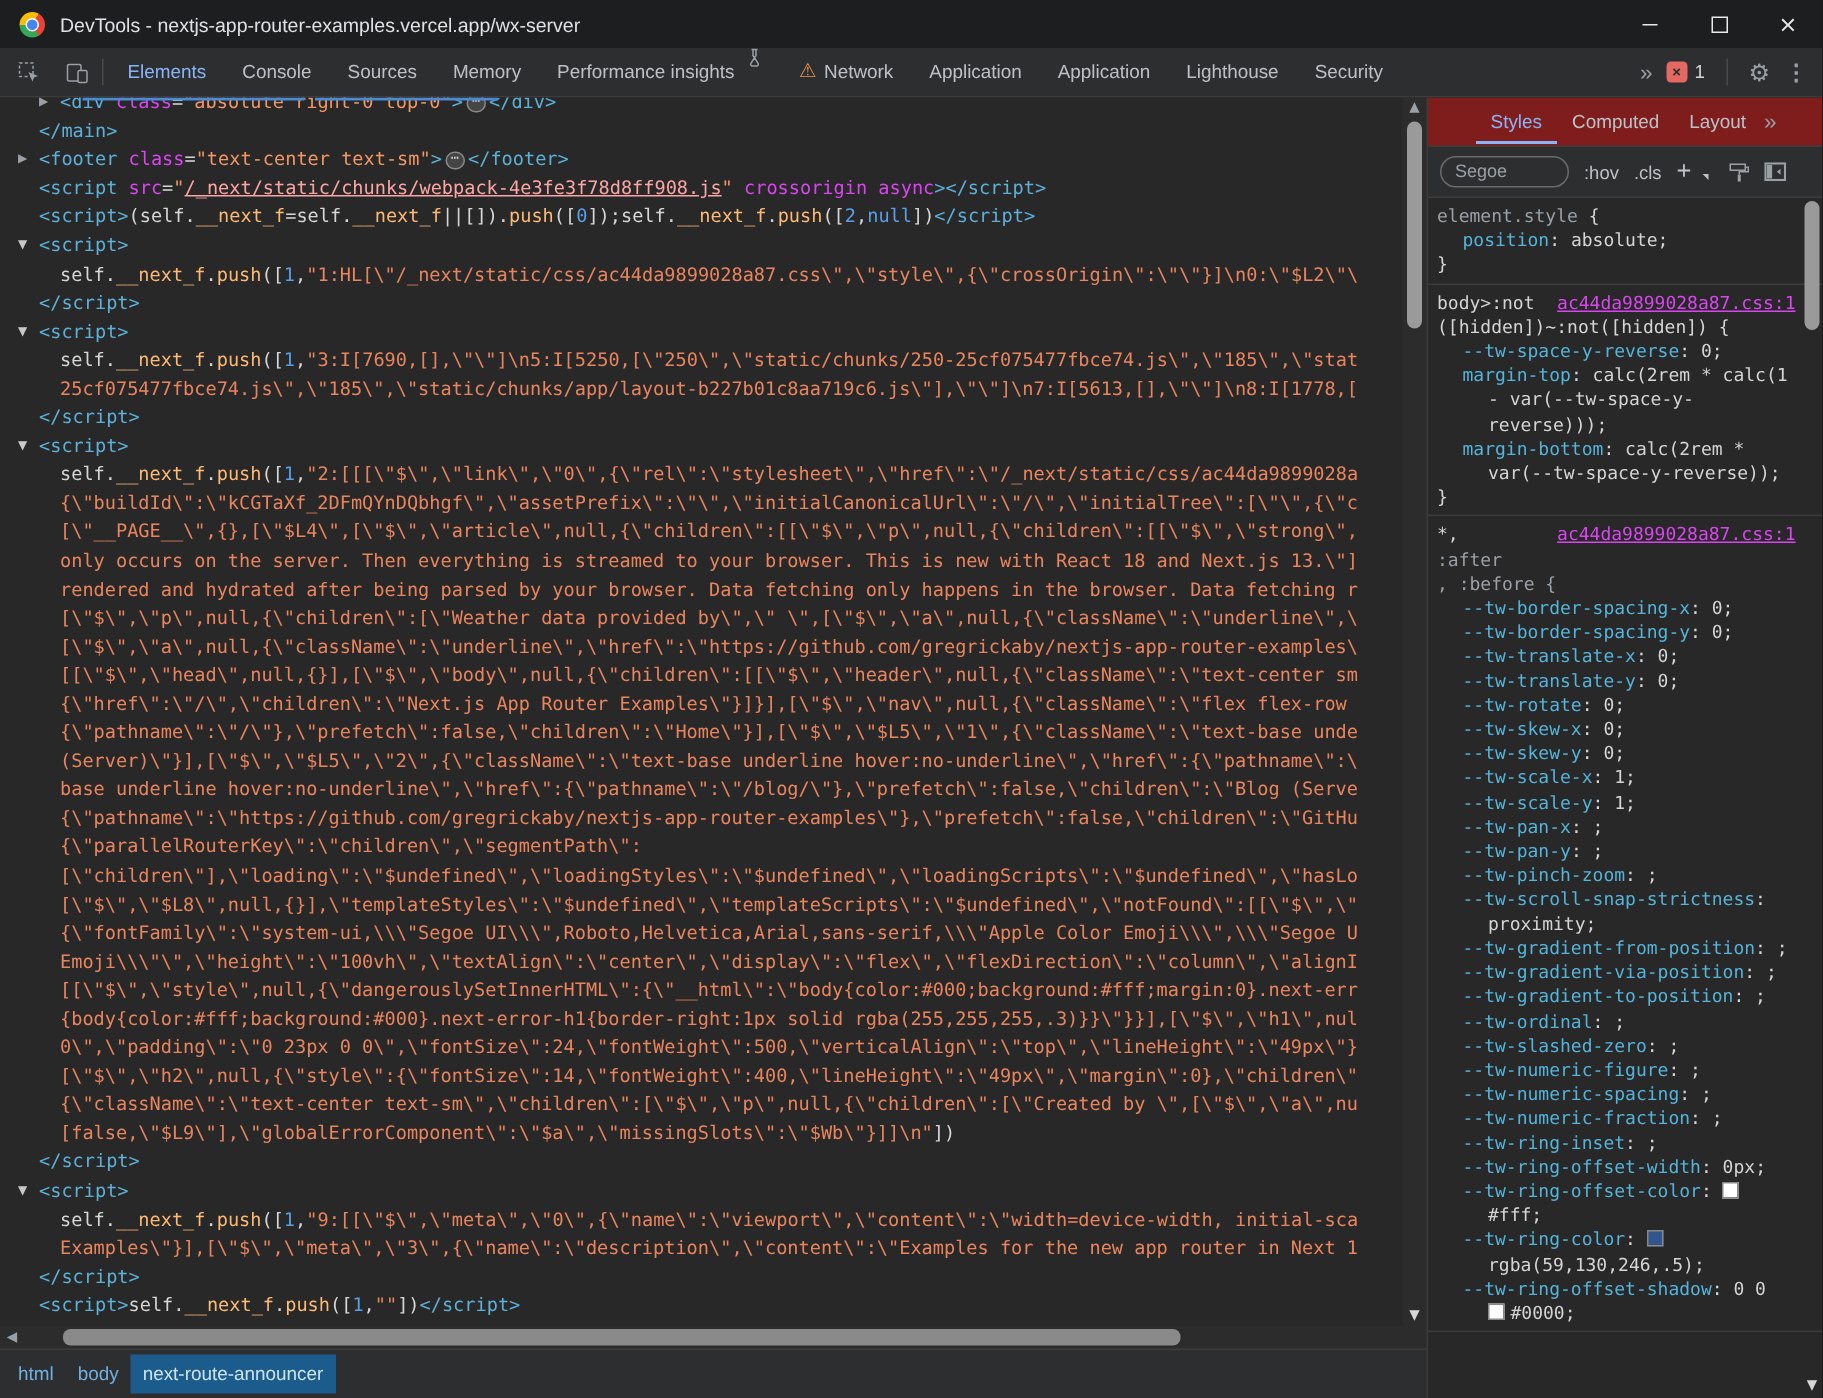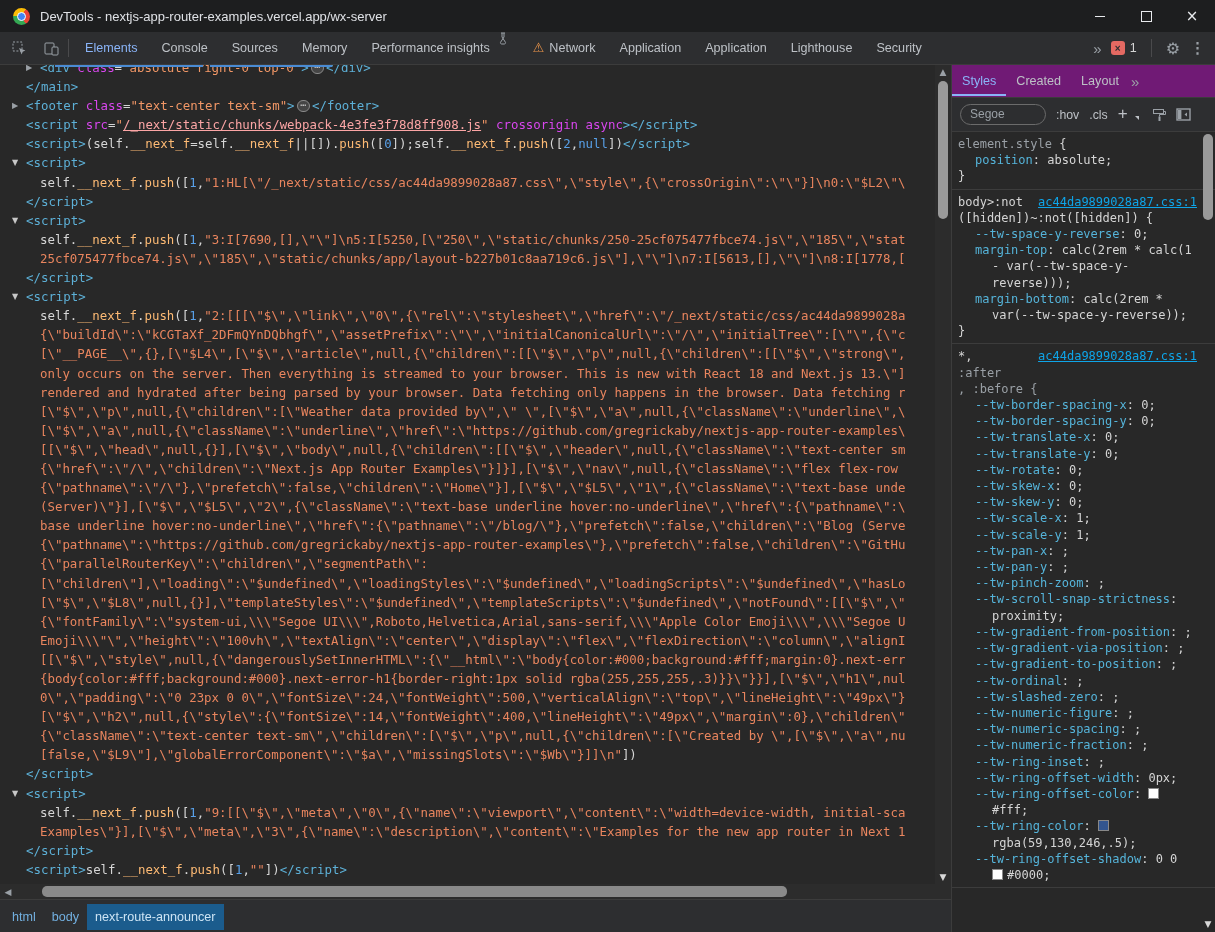--- a/index.html
+++ b/index.html
@@ -58,38 +58,38 @@
   #eh-thumb{position:absolute;left:42px;top:2px;width:745px;height:11px;background:#8a8a8a;border-radius:5px;}
   #corner{position:absolute;left:935px;top:884px;width:16px;height:15px;background:#2c2c2c;}
   
   #statusbar{position:absolute;left:0;top:899px;width:951px;height:33px;background:#2d2e30;
              border-top:1px solid #3c3c3c;display:flex;align-items:center;box-sizing:border-box;padding-left:4px;}
   .crumb{padding:6px 8px;font-size:12.6px;color:#72b0e0;white-space:nowrap;}
   .crumb.sel{background:#1b5c8d;color:#cde4f4;}
   
   #styles-pane{position:absolute;left:951px;top:65px;width:264px;height:867px;background:#282828;
                border-left:1px solid #3c3c3c;box-sizing:border-box;overflow:hidden;}
-  #sidebar-tabs{height:32px;background:#701a75;border-bottom:1px solid #3c3c3c;display:flex;align-items:center;}
+  #sidebar-tabs{height:32px;background:#7f1d1d;border-bottom:1px solid #3c3c3c;display:flex;align-items:center;justify-content:center;}
   .stab{padding:0 10px;line-height:30px;font-size:12.6px;color:#bdc1c6;height:30px;box-sizing:border-box;}
   .stab.sel{color:#8ab4f8;border-bottom:2px solid #8ab4f8;}
   #sidebar-tabs .chev{margin-left:2px;}
   #styles-toolbar{height:33px;background:#2d2e30;border-bottom:1px solid #3c3c3c;display:flex;
                   align-items:center;gap:10px;padding:0 8px;}
   #filter-box{width:66px;height:19px;border:1px solid #6b6b6b;border-radius:11px;color:#9aa0a6;
               font-size:12px;line-height:19px;padding:0 9px;}
   .sp-btn{color:#bdc1c6;font-size:12.3px;}
   .sp-plus{font-size:17px;color:#bdc1c6;position:relative;top:-1px;}
   .plus-caret{display:inline-block;width:0;height:0;border-left:4px solid transparent;
               border-top:4px solid #bdc1c6;position:relative;top:3px;left:-3px;}
   #styles-content{position:relative;height:802px;overflow:hidden;
       font-family:"DejaVu Sans Mono","Liberation Mono",monospace;font-size:12px;line-height:16.2px;}
   .sec{border-bottom:1px solid #3c3c3c;padding:4px 18px 4px 6px;}
   .sel-line{color:#d5d5d5;word-break:break-all;}
   .sel-m{color:#d5d5d5;} .sel-d{color:#9aa0a6;}
-  .css-link{float:right;color:#0ea5e9;text-decoration:underline;margin-left:6px;word-break:break-all;}
+  .css-link{float:right;color:#d946ef;text-decoration:underline;margin-left:6px;word-break:break-all;}
   .prop{padding-left:34px;text-indent:-17px;word-wrap:break-word;}
   .pn{color:#55b4da;} .pv{color:#d5d5d5;}
   .brace{color:#d5d5d5;}
   .swatch{display:inline-block;width:9px;height:9px;border:1px solid #888;margin-right:4px;
           vertical-align:-1px;text-indent:0;}
   #ss-scroll{position:absolute;right:0;top:0;width:14px;height:802px;}
   #ss-thumb{position:absolute;right:2px;top:2px;width:10px;height:86px;background:#9a9a9a;border-radius:5px;}
 </style>
 </head>
 <body>
@@ -185,21 +185,21 @@
   </div>
   <div id="corner"></div>
 
   <div id="statusbar">
     <span id="crumbs"><span class="crumb">html</span><span class="crumb">body</span><span class="crumb sel">next-route-announcer</span></span>
   </div>
 
   <div id="styles-pane">
     <div id="sidebar-tabs">
         <div class="stab sel">Styles</div>
-        <div class="stab">Created</div>
+        <div class="stab">Computed</div>
         <div class="stab">Layout</div>
         <span class="chev">»</span>
       </div>
     <div id="styles-toolbar">
       <span id="filter-box">Segoe</span>
       <span class="sp-btn">:hov</span>
       <span class="sp-btn">.cls</span>
       <span class="sp-plus">+</span>
         <span class="plus-caret"></span>
       <span style="display:inline-flex;">

